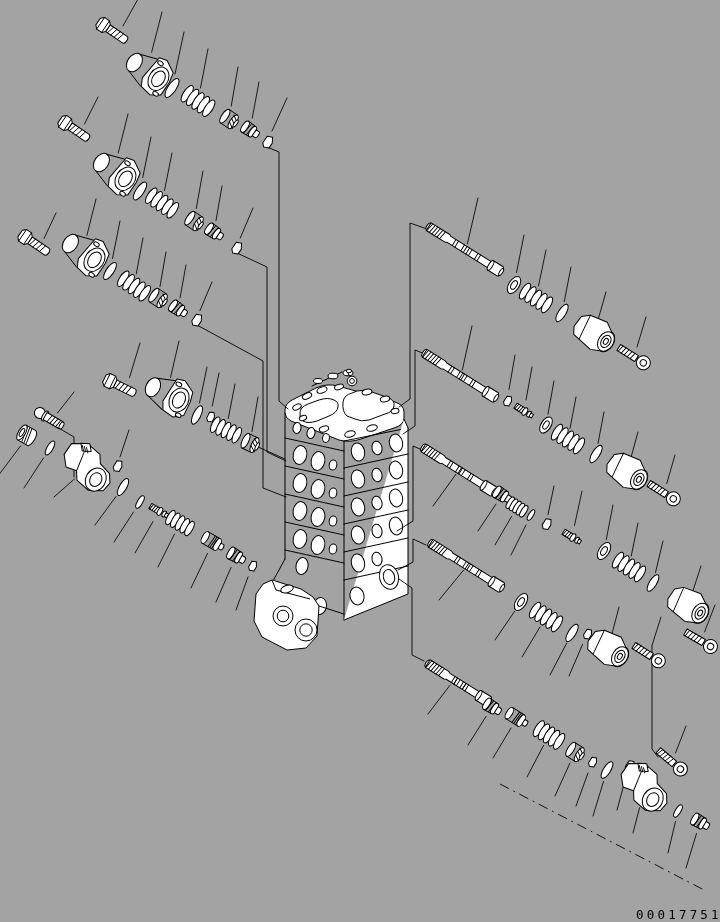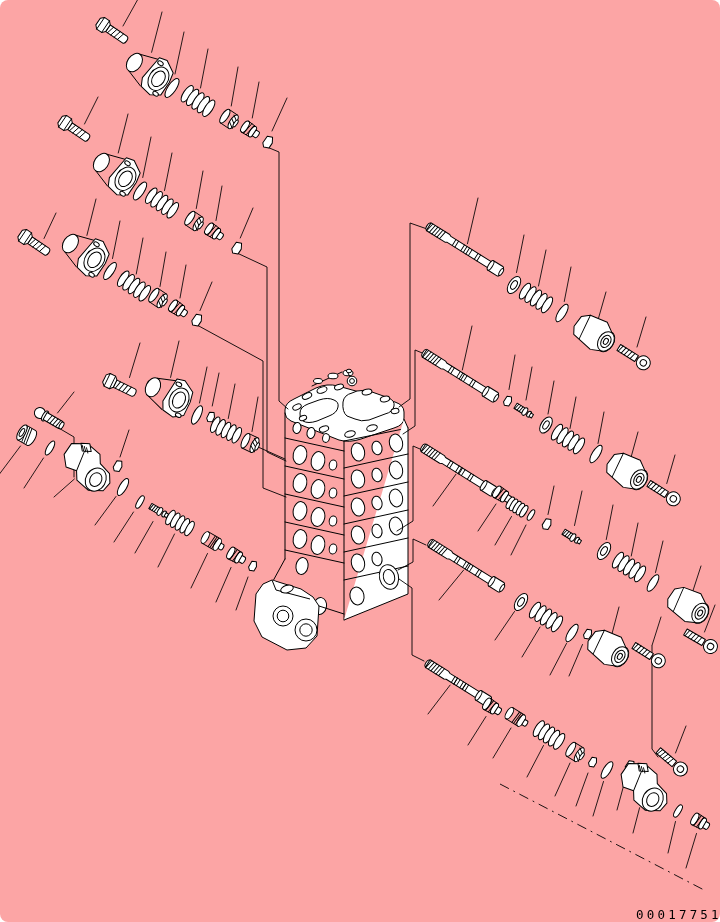--- a/index.html
+++ b/index.html
@@ -1,17 +1,17 @@
 <!DOCTYPE html>
 <html><head>
 <meta charset="utf-8">
 <style>
   html,body{margin:0;padding:0;background:#ffffff;}
-  .stage{position:relative;width:720px;height:922px;background:#fca5a5;overflow:hidden;
-         font-family:"DejaVu Sans",sans-serif;border-radius:8px;}
+  .stage{position:relative;width:720px;height:922px;background:#a3a3a3;overflow:hidden;
+         font-family:"DejaVu Sans",sans-serif;}
   svg{display:block;}
   .ln{fill:none;stroke:#000;stroke-width:0.9;stroke-linejoin:round;stroke-linecap:round;}
   .lead{fill:none;stroke:#000;stroke-width:0.85;stroke-linecap:round;}
   .body-g path,.body-g ellipse,.body-g circle{fill:#fff;stroke:#000;stroke-width:1;stroke-linejoin:round;}
   .body-g line{stroke:#000;stroke-width:1;fill:none;stroke-linecap:round;}
   .part-g path,.part-g ellipse,.part-g circle{fill:#fff;stroke:#000;stroke-width:1;stroke-linejoin:round;}
   .part-g line{stroke:#000;stroke-width:0.9;fill:none;stroke-linecap:round;}
   .cl{fill:none;stroke:#000;stroke-width:0.9;stroke-dasharray:10 5 1.8 5;}
   .pn{font-family:"DejaVu Sans Mono","Liberation Mono",monospace;font-size:12.5px;
       letter-spacing:3.2px;fill:#000;}

